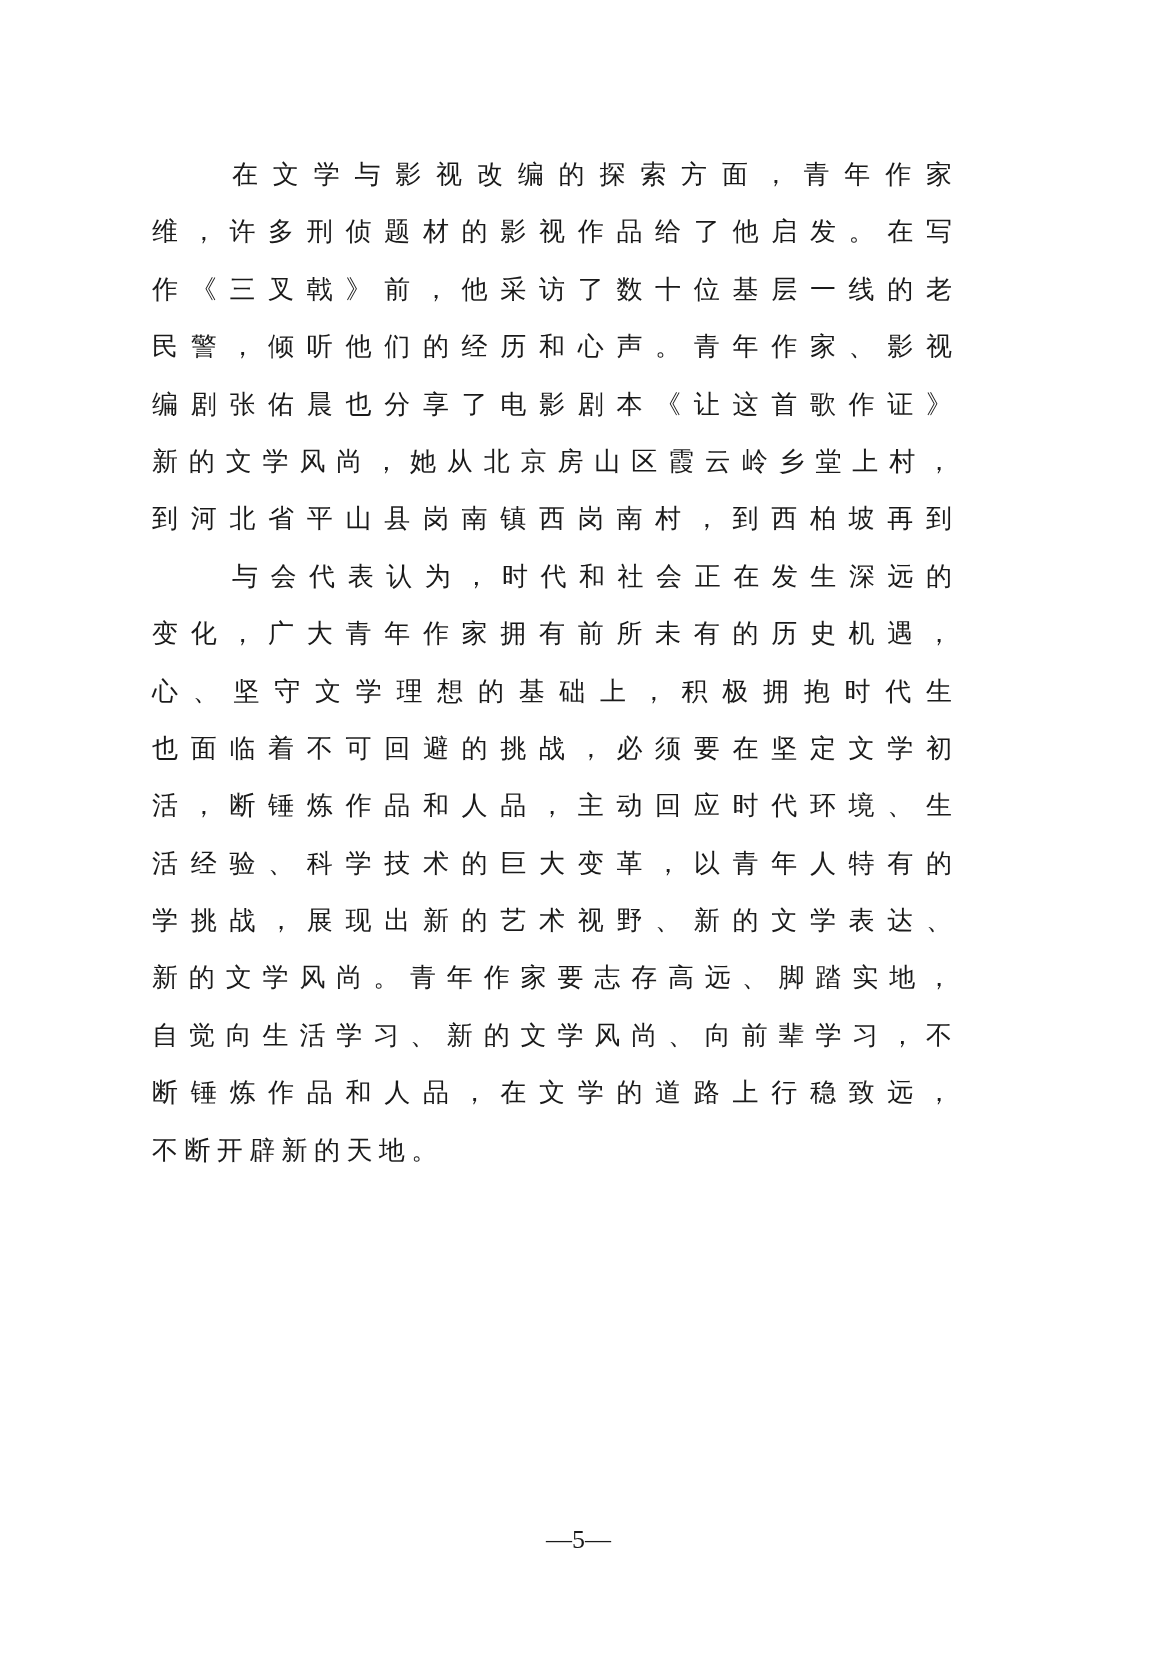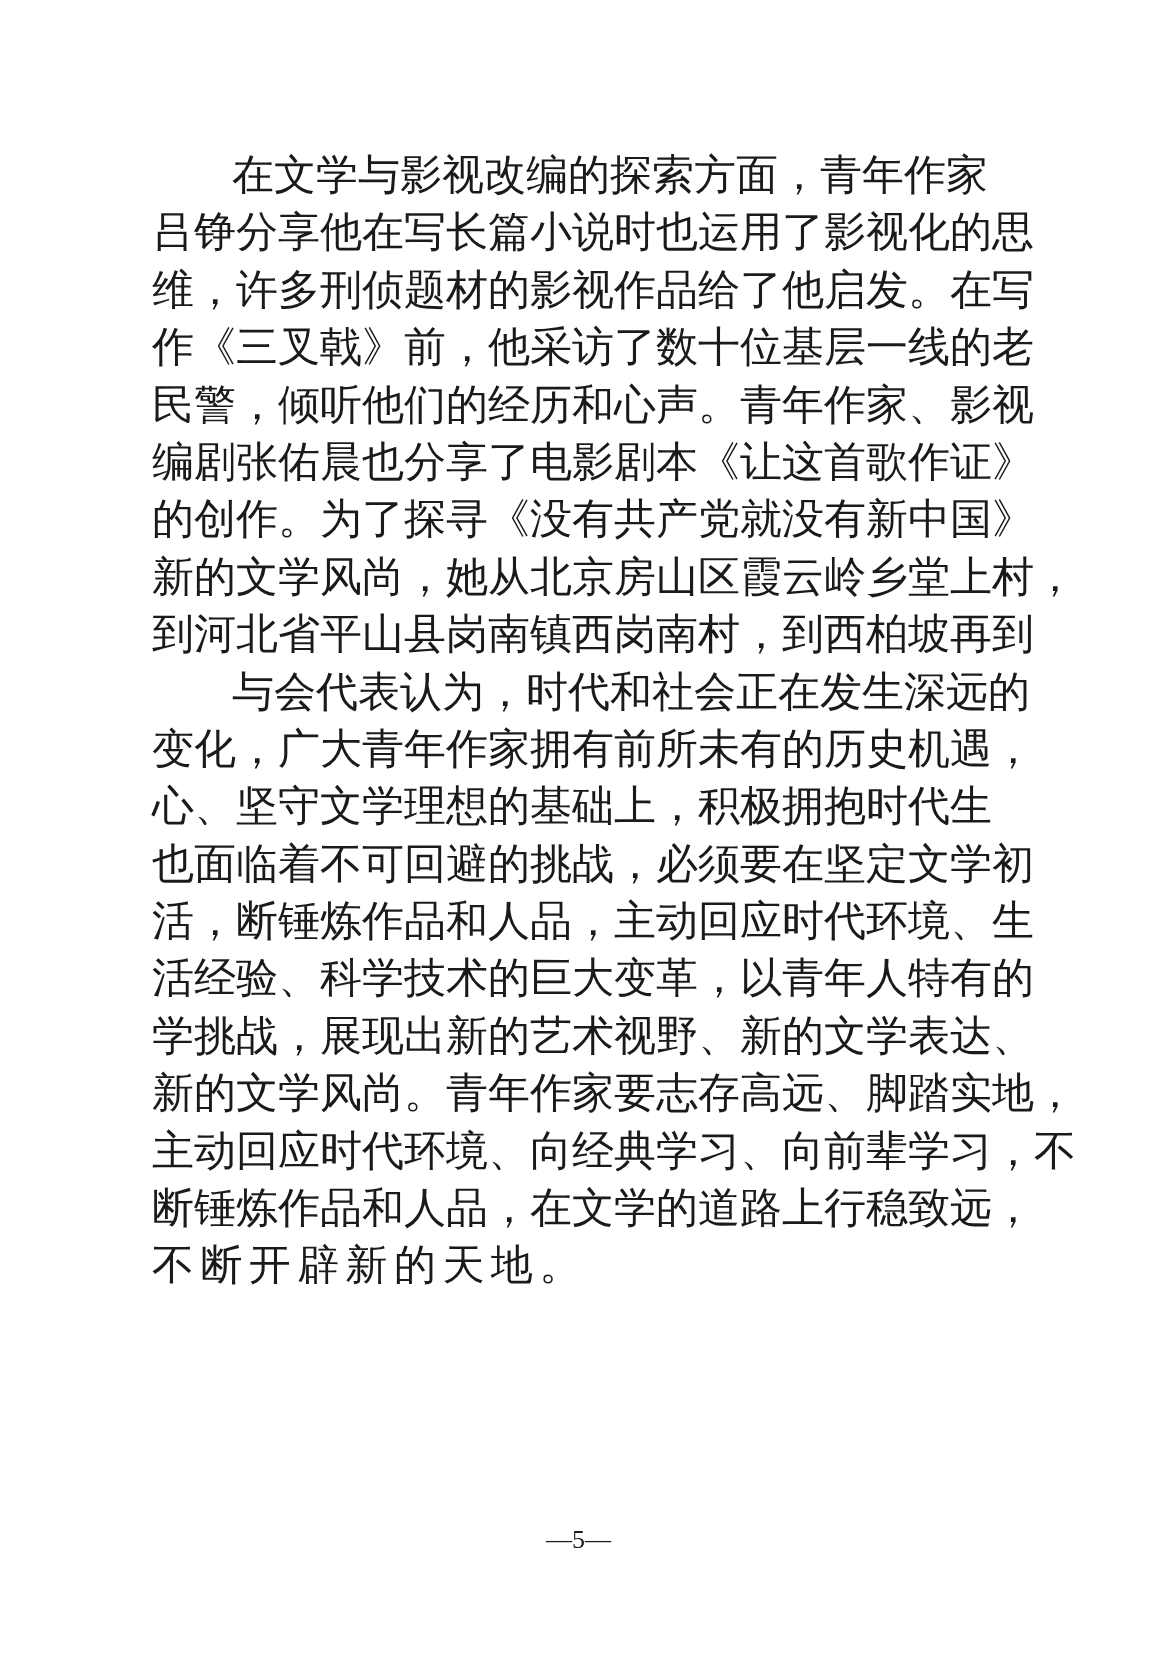--- a/index.html
+++ b/index.html
@@ -25,21 +25,21 @@
     }
     .text-block {
       position: absolute;
       left: 152px;
       top: 146px;
       width: 800px;
     }
     .line {
       height: 57.4px;
       line-height: 57.4px;
-      font-size: 42px;
+      font-size: 26px;
       white-space: nowrap;
       text-align: justify;
       text-align-last: justify;
       letter-spacing: 0;
     }
     .line.indent {
       padding-left: 80px;
     }
     .line.last {
       text-align-last: left;
@@ -58,39 +58,37 @@
     }
   </style>
 </head>
 <body>
 
 <div class="page">
   <div class="text-block">
 
     <div class="paragraph">
       <div class="line indent">在文学与影视改编的探索方面，青年作家</div>
-      <div class="line">吕铮分享他在写长篇小说时也运用了影视化的思</div>
       <div class="line">维，许多刑侦题材的影视作品给了他启发。在写</div>
       <div class="line">作《三叉戟》前，他采访了数十位基层一线的老</div>
       <div class="line">民警，倾听他们的经历和心声。青年作家、影视</div>
       <div class="line">编剧张佑晨也分享了电影剧本《让这首歌作证》</div>
-      <div class="line">的创作。为了探寻《没有共产党就没有新中国》</div>
       <div class="line">新的文学风尚，她从北京房山区霞云岭乡堂上村，</div>
       <div class="line">到河北省平山县岗南镇西岗南村，到西柏坡再到</div>
     </div>
 
     <div class="paragraph">
       <div class="line indent">与会代表认为，时代和社会正在发生深远的</div>
       <div class="line">变化，广大青年作家拥有前所未有的历史机遇，</div>
       <div class="line">心、坚守文学理想的基础上，积极拥抱时代生</div>
       <div class="line">也面临着不可回避的挑战，必须要在坚定文学初</div>
       <div class="line">活，断锤炼作品和人品，主动回应时代环境、生</div>
       <div class="line">活经验、科学技术的巨大变革，以青年人特有的</div>
       <div class="line">学挑战，展现出新的艺术视野、新的文学表达、</div>
       <div class="line">新的文学风尚。青年作家要志存高远、脚踏实地，</div>
-      <div class="line">主动回应时代环境、向经典学习、向前辈学习，不</div>
+      <div class="line">自觉向生活学习、新的文学风尚、向前辈学习，不</div>
       <div class="line">断锤炼作品和人品，在文学的道路上行稳致远，</div>
       <div class="line last">不断开辟新的天地。</div>
     </div>
   </div>
 
   <div class="page-number">—5—</div>
 </div>
 
 </body></html>

